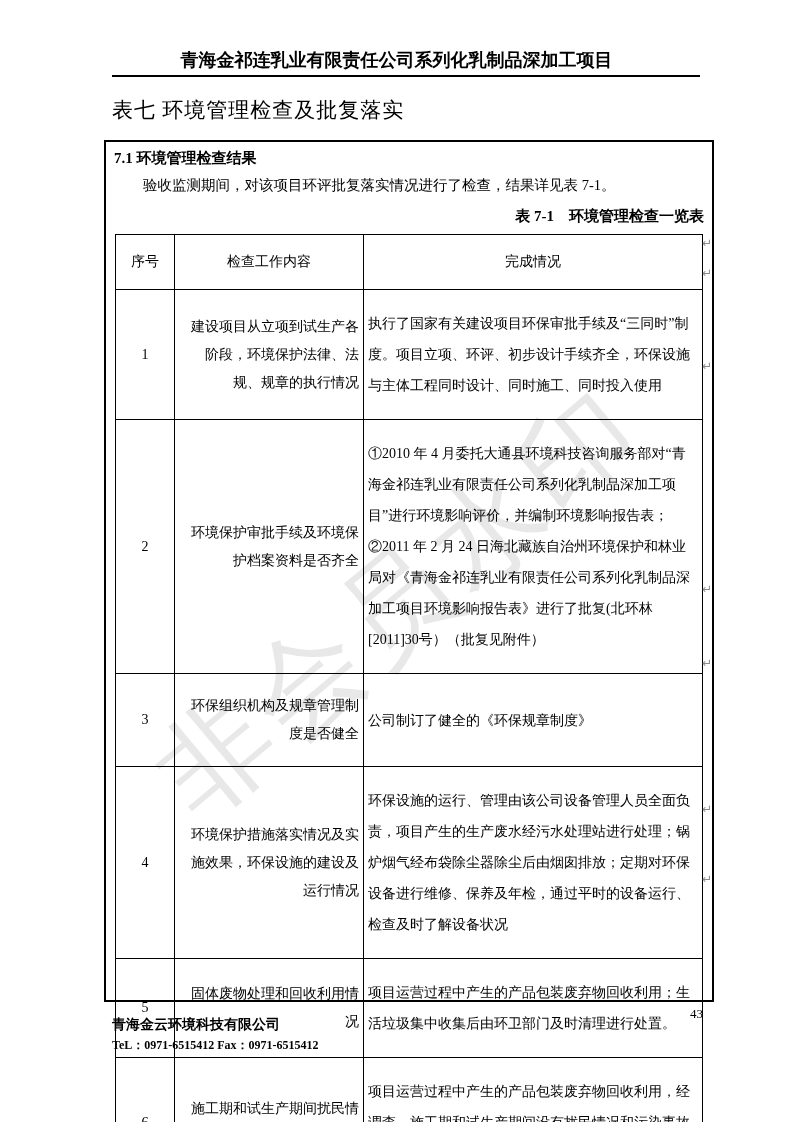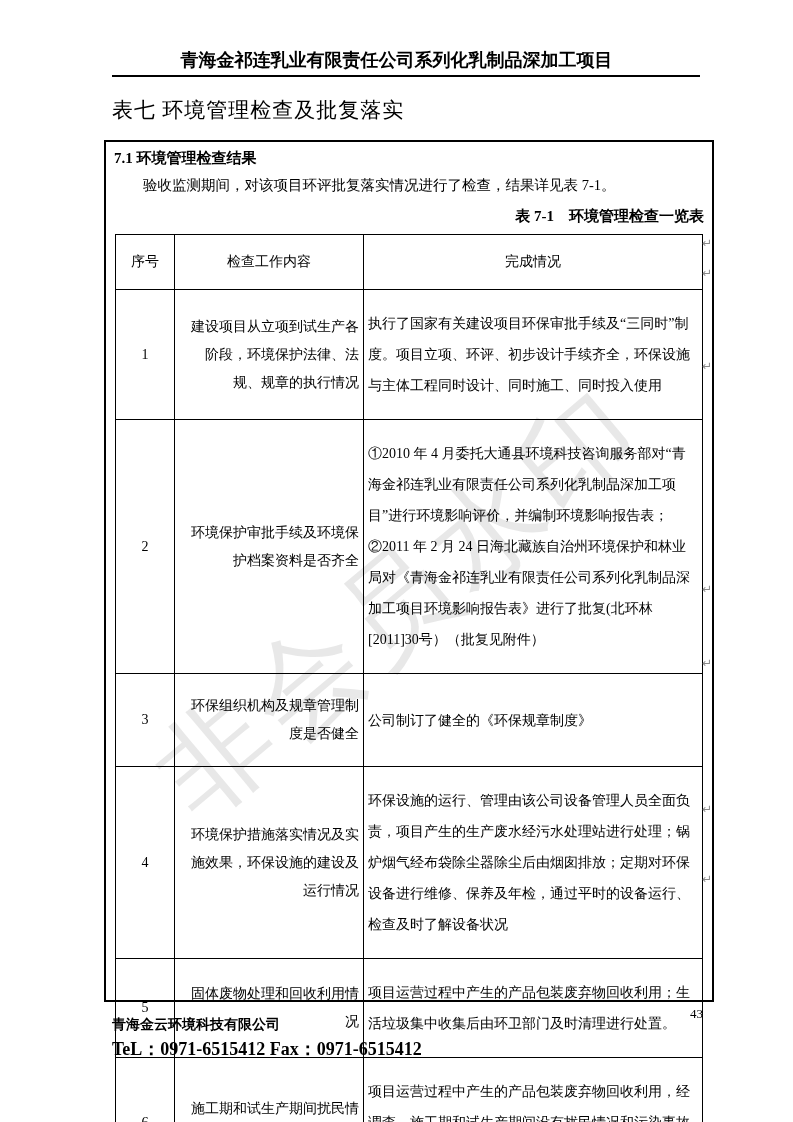--- a/index.html
+++ b/index.html
@@ -99,21 +99,21 @@
   .page-number{
     position:absolute;top:1006px;right:90px;
     font-size:13px;
   }
   .footer-company{
     position:absolute;left:112px;top:1016px;
     font-size:14px;font-weight:bold;
   }
   .footer-contact{
     position:absolute;left:112px;top:1037px;
-    font-size:18px;font-weight:bold;
+    font-size:12px;font-weight:bold;
   }
 </style>
 </head>
 <body>
 
 <div class="page">
 
   <div class="watermark">非会员水印</div>
 
   <div class="content">

